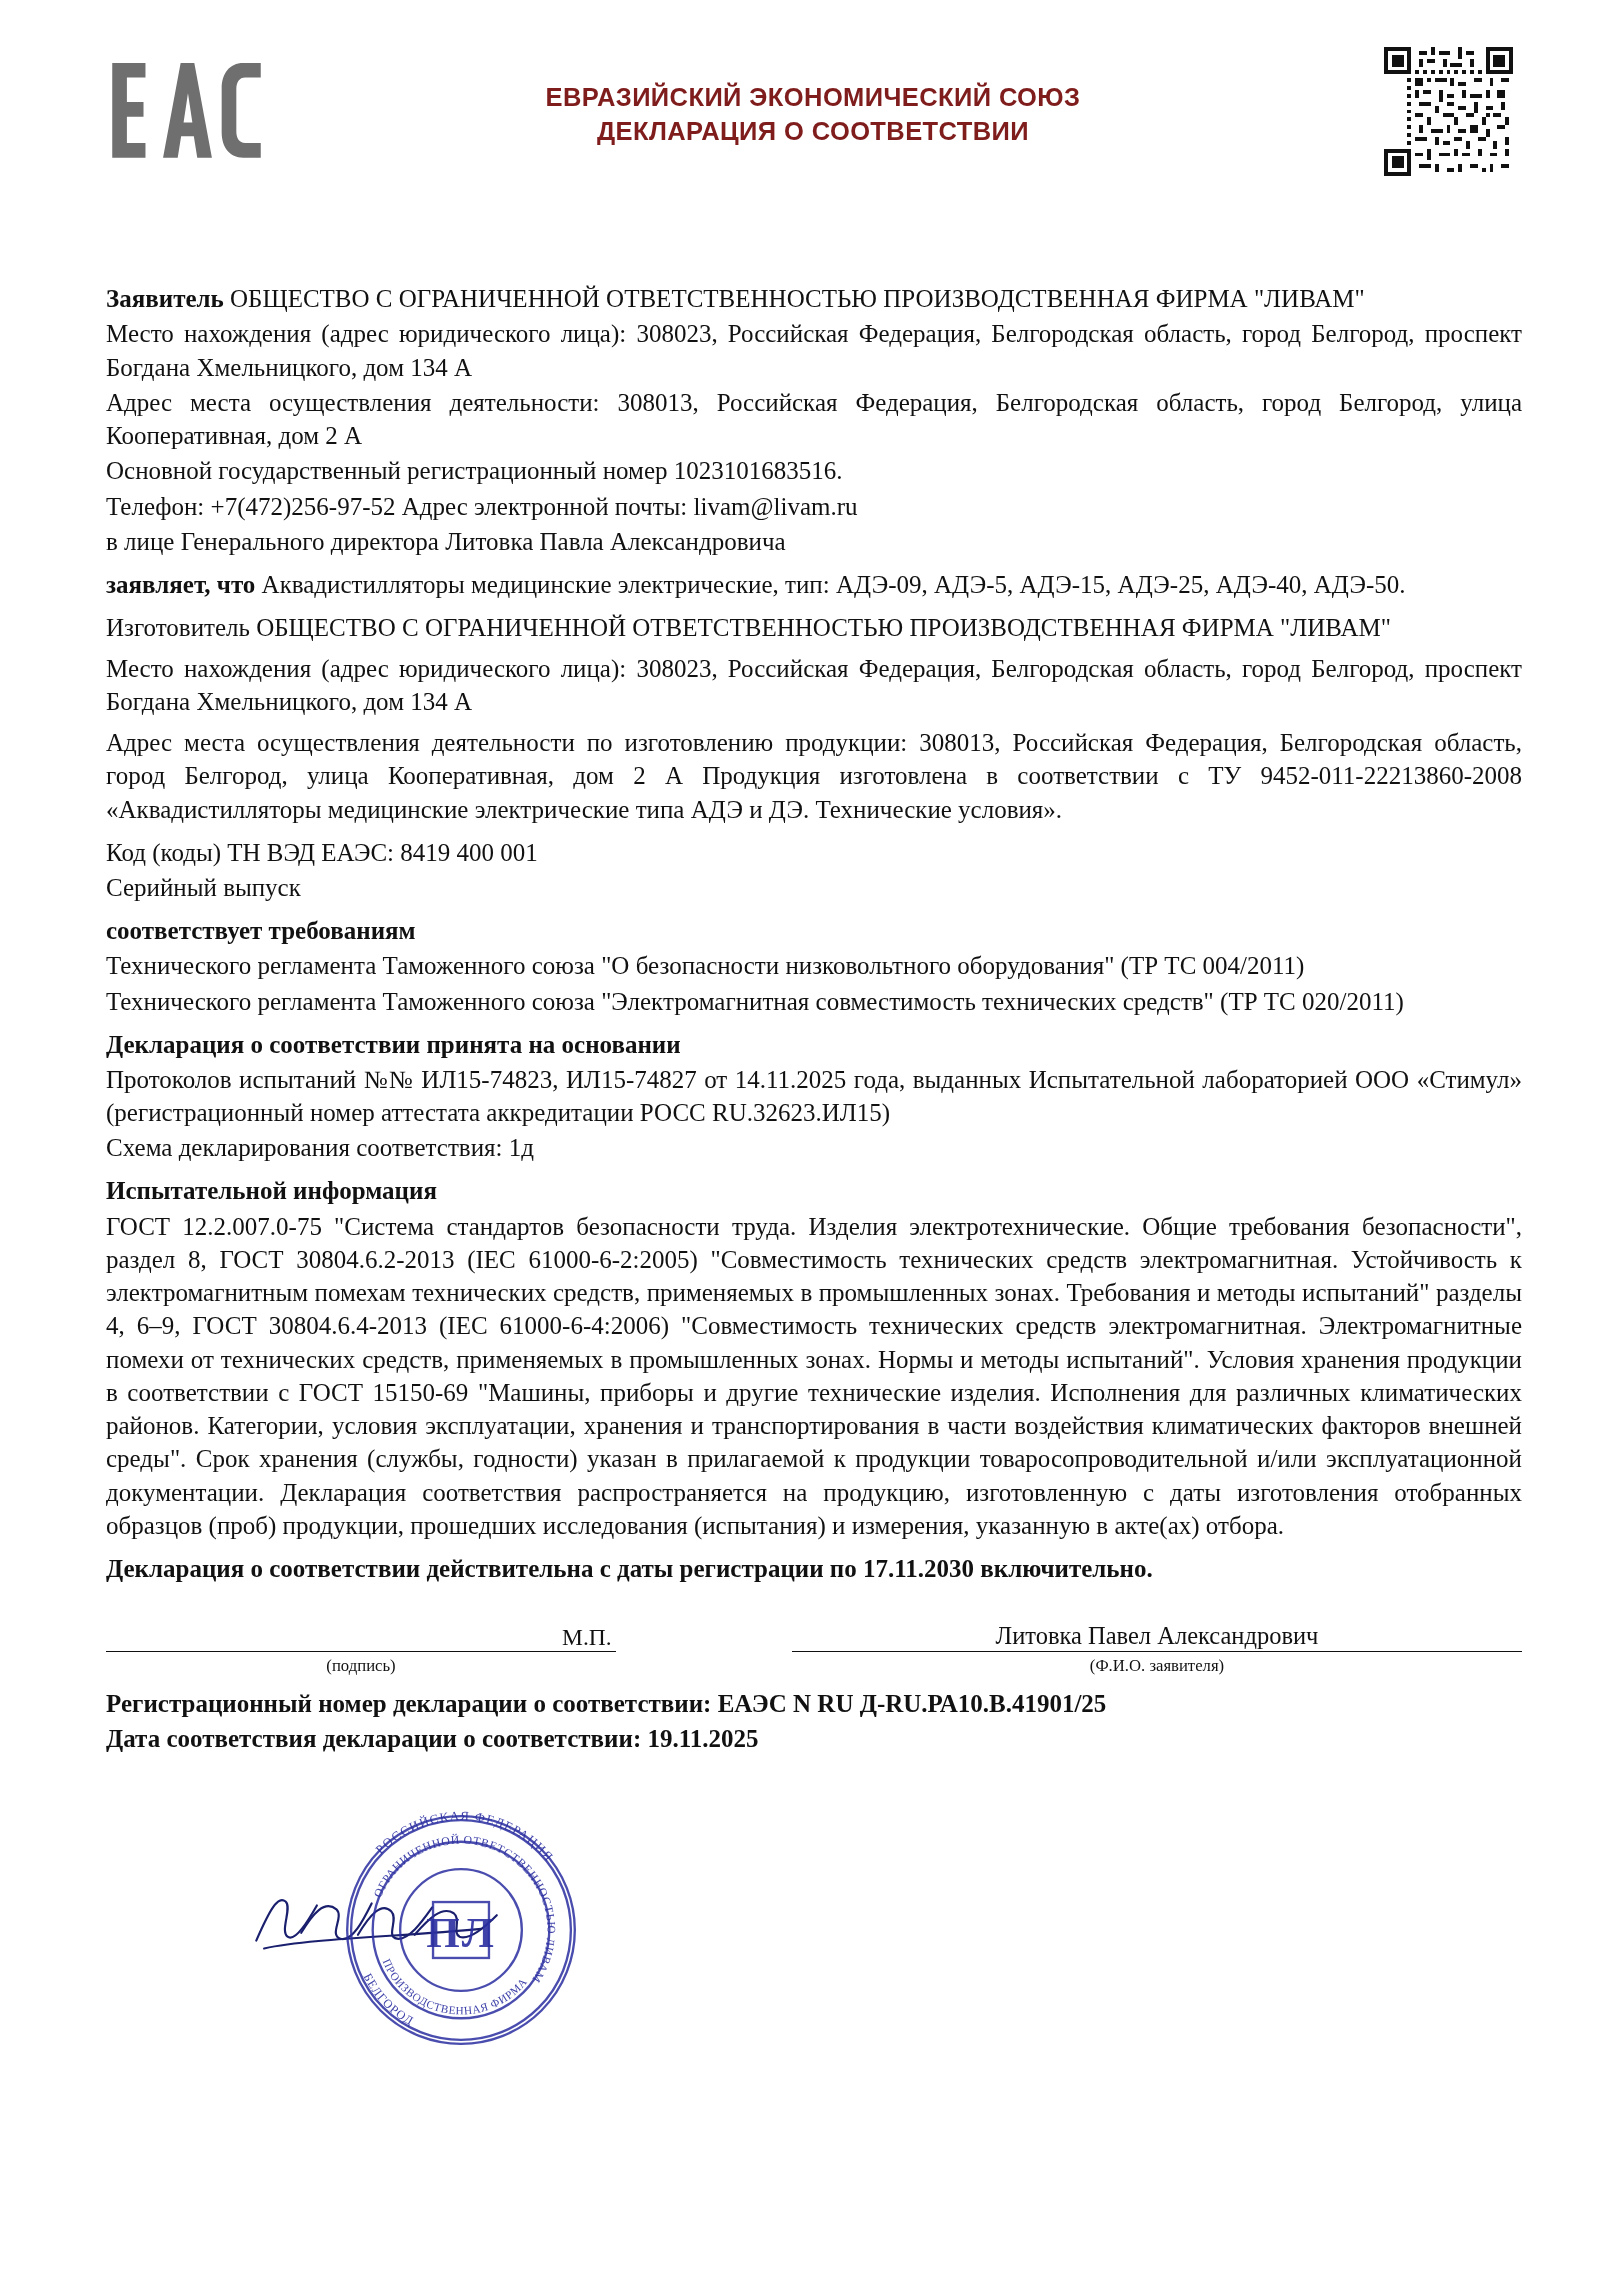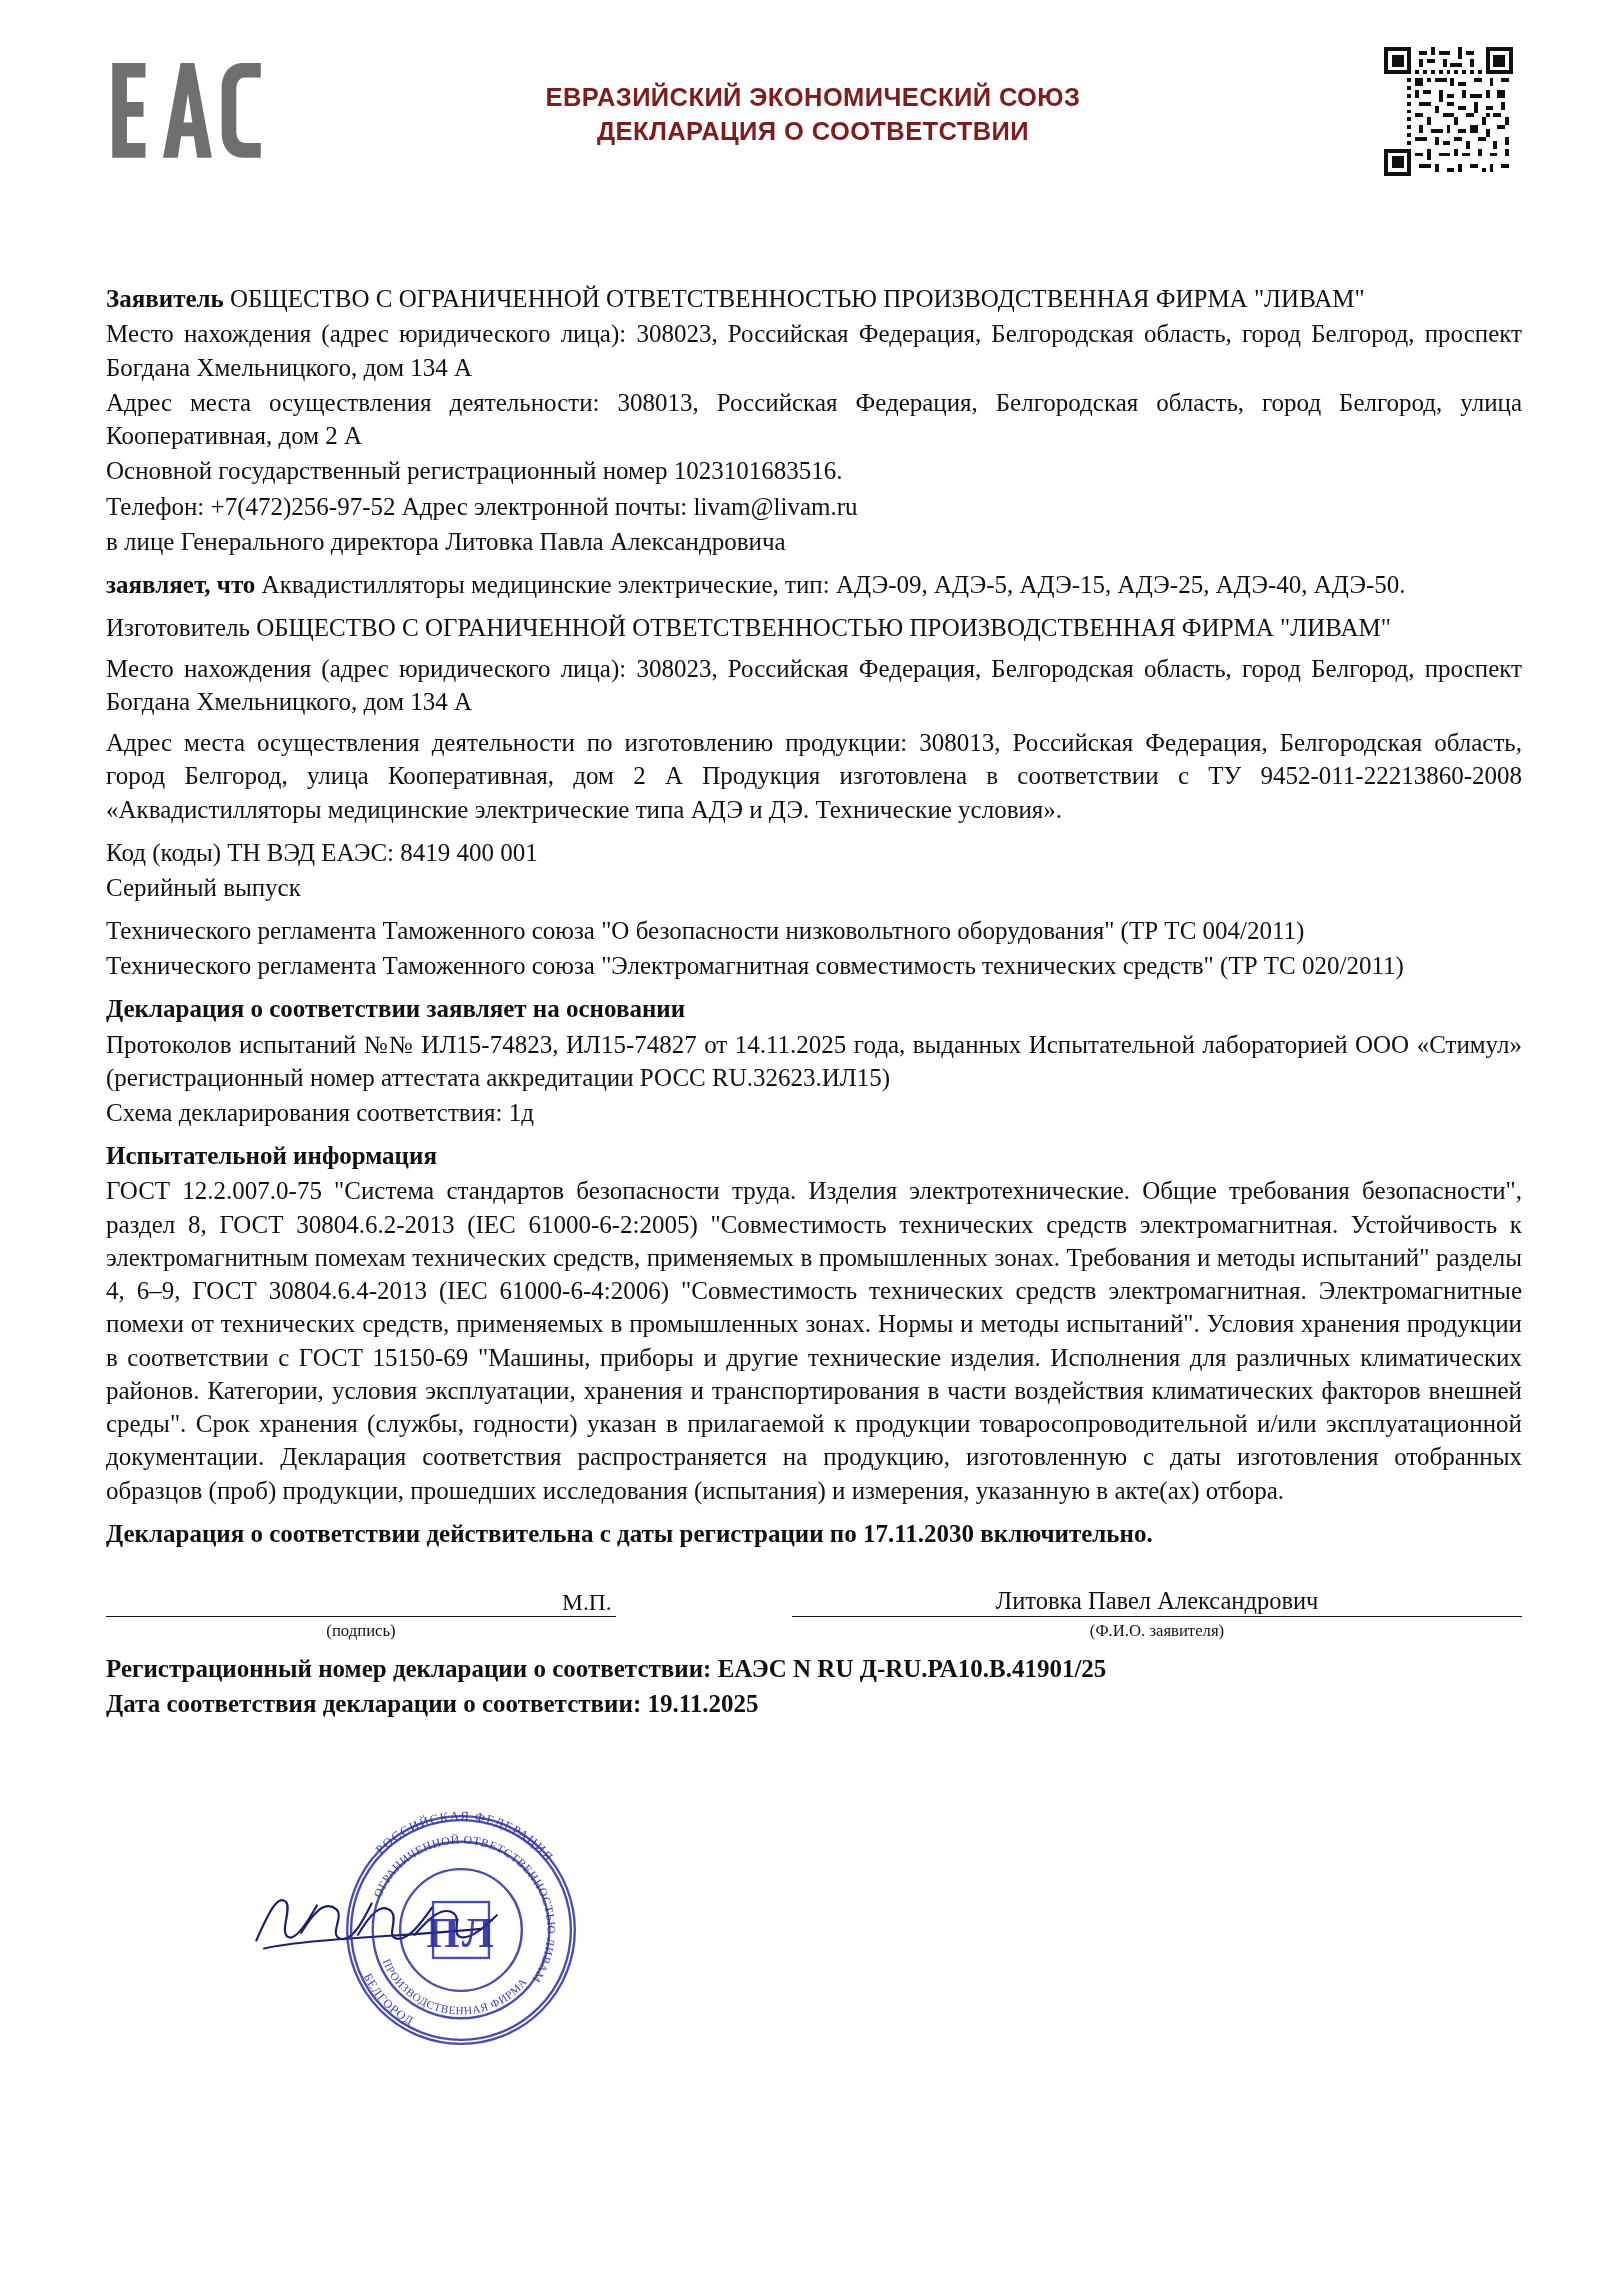--- a/index.html
+++ b/index.html
@@ -316,26 +316,27 @@
       <p style="margin-top:7.8px">Место нахождения (адрес юридического лица): 308023, Российская Федерация, Белгородская область, город Белгород, проспект Богдана Хмельницкого, дом 134 А</p>
       <p style="margin-top:7.8px">Адрес места осуществления деятельности по изготовлению продукции: 308013, Российская Федерация, Белгородская область, город Белгород, улица Кооперативная, дом 2 А Продукция изготовлена в соответствии с ТУ 9452-011-22213860-2008 «Аквадистилляторы медицинские электрические типа АДЭ и ДЭ. Технические условия».</p>
     </div>
 
     <div class="blk">
       <p>Код (коды) ТН ВЭД ЕАЭС: 8419 400 001</p>
       <p>Серийный выпуск</p>
     </div>
 
     <div class="blk">
+      <p class="b">соответствует требованиям</p>
       <p>Технического регламента Таможенного союза "О безопасности низковольтного оборудования" (ТР ТС 004/2011)</p>
       <p>Технического регламента Таможенного союза "Электромагнитная совместимость технических средств" (ТР ТС 020/2011)</p>
     </div>
 
     <div class="blk">
-      <p class="b">Декларация о соответствии заявляет на основании</p>
+      <p class="b">Декларация о соответствии принята на основании</p>
       <p>Протоколов испытаний №№ ИЛ15-74823, ИЛ15-74827 от 14.11.2025 года, выданных Испытательной лабораторией ООО «Стимул» (регистрационный номер аттестата аккредитации РОСС RU.32623.ИЛ15)</p>
       <p>Схема декларирования соответствия: 1д</p>
     </div>
 
     <div class="blk">
       <p class="b">Испытательной информация</p>
       <p>ГОСТ 12.2.007.0-75 "Система стандартов безопасности труда. Изделия электротехнические. Общие требования безопасности", раздел 8, ГОСТ 30804.6.2-2013 (IEC 61000-6-2:2005) "Совместимость технических средств электромагнитная. Устойчивость к электромагнитным помехам технических средств, применяемых в промышленных зонах. Требования и методы испытаний" разделы 4, 6–9, ГОСТ 30804.6.4-2013 (IEC 61000-6-4:2006) "Совместимость технических средств электромагнитная. Электромагнитные помехи от технических средств, применяемых в промышленных зонах. Нормы и методы испытаний". Условия хранения продукции в соответствии с ГОСТ 15150-69 "Машины, приборы и другие технические изделия. Исполнения для различных климатических районов. Категории, условия эксплуатации, хранения и транспортирования в части воздействия климатических факторов внешней среды". Срок хранения (службы, годности) указан в прилагаемой к продукции товаросопроводительной и/или эксплуатационной документации. Декларация соответствия распространяется на продукцию, изготовленную с даты изготовления отобранных образцов (проб) продукции, прошедших исследования (испытания) и измерения, указанную в акте(ах) отбора.</p>
     </div>
 
     <p class="valid-line">Декларация о соответствии действительна с даты регистрации по 17.11.2030 включительно.</p>

